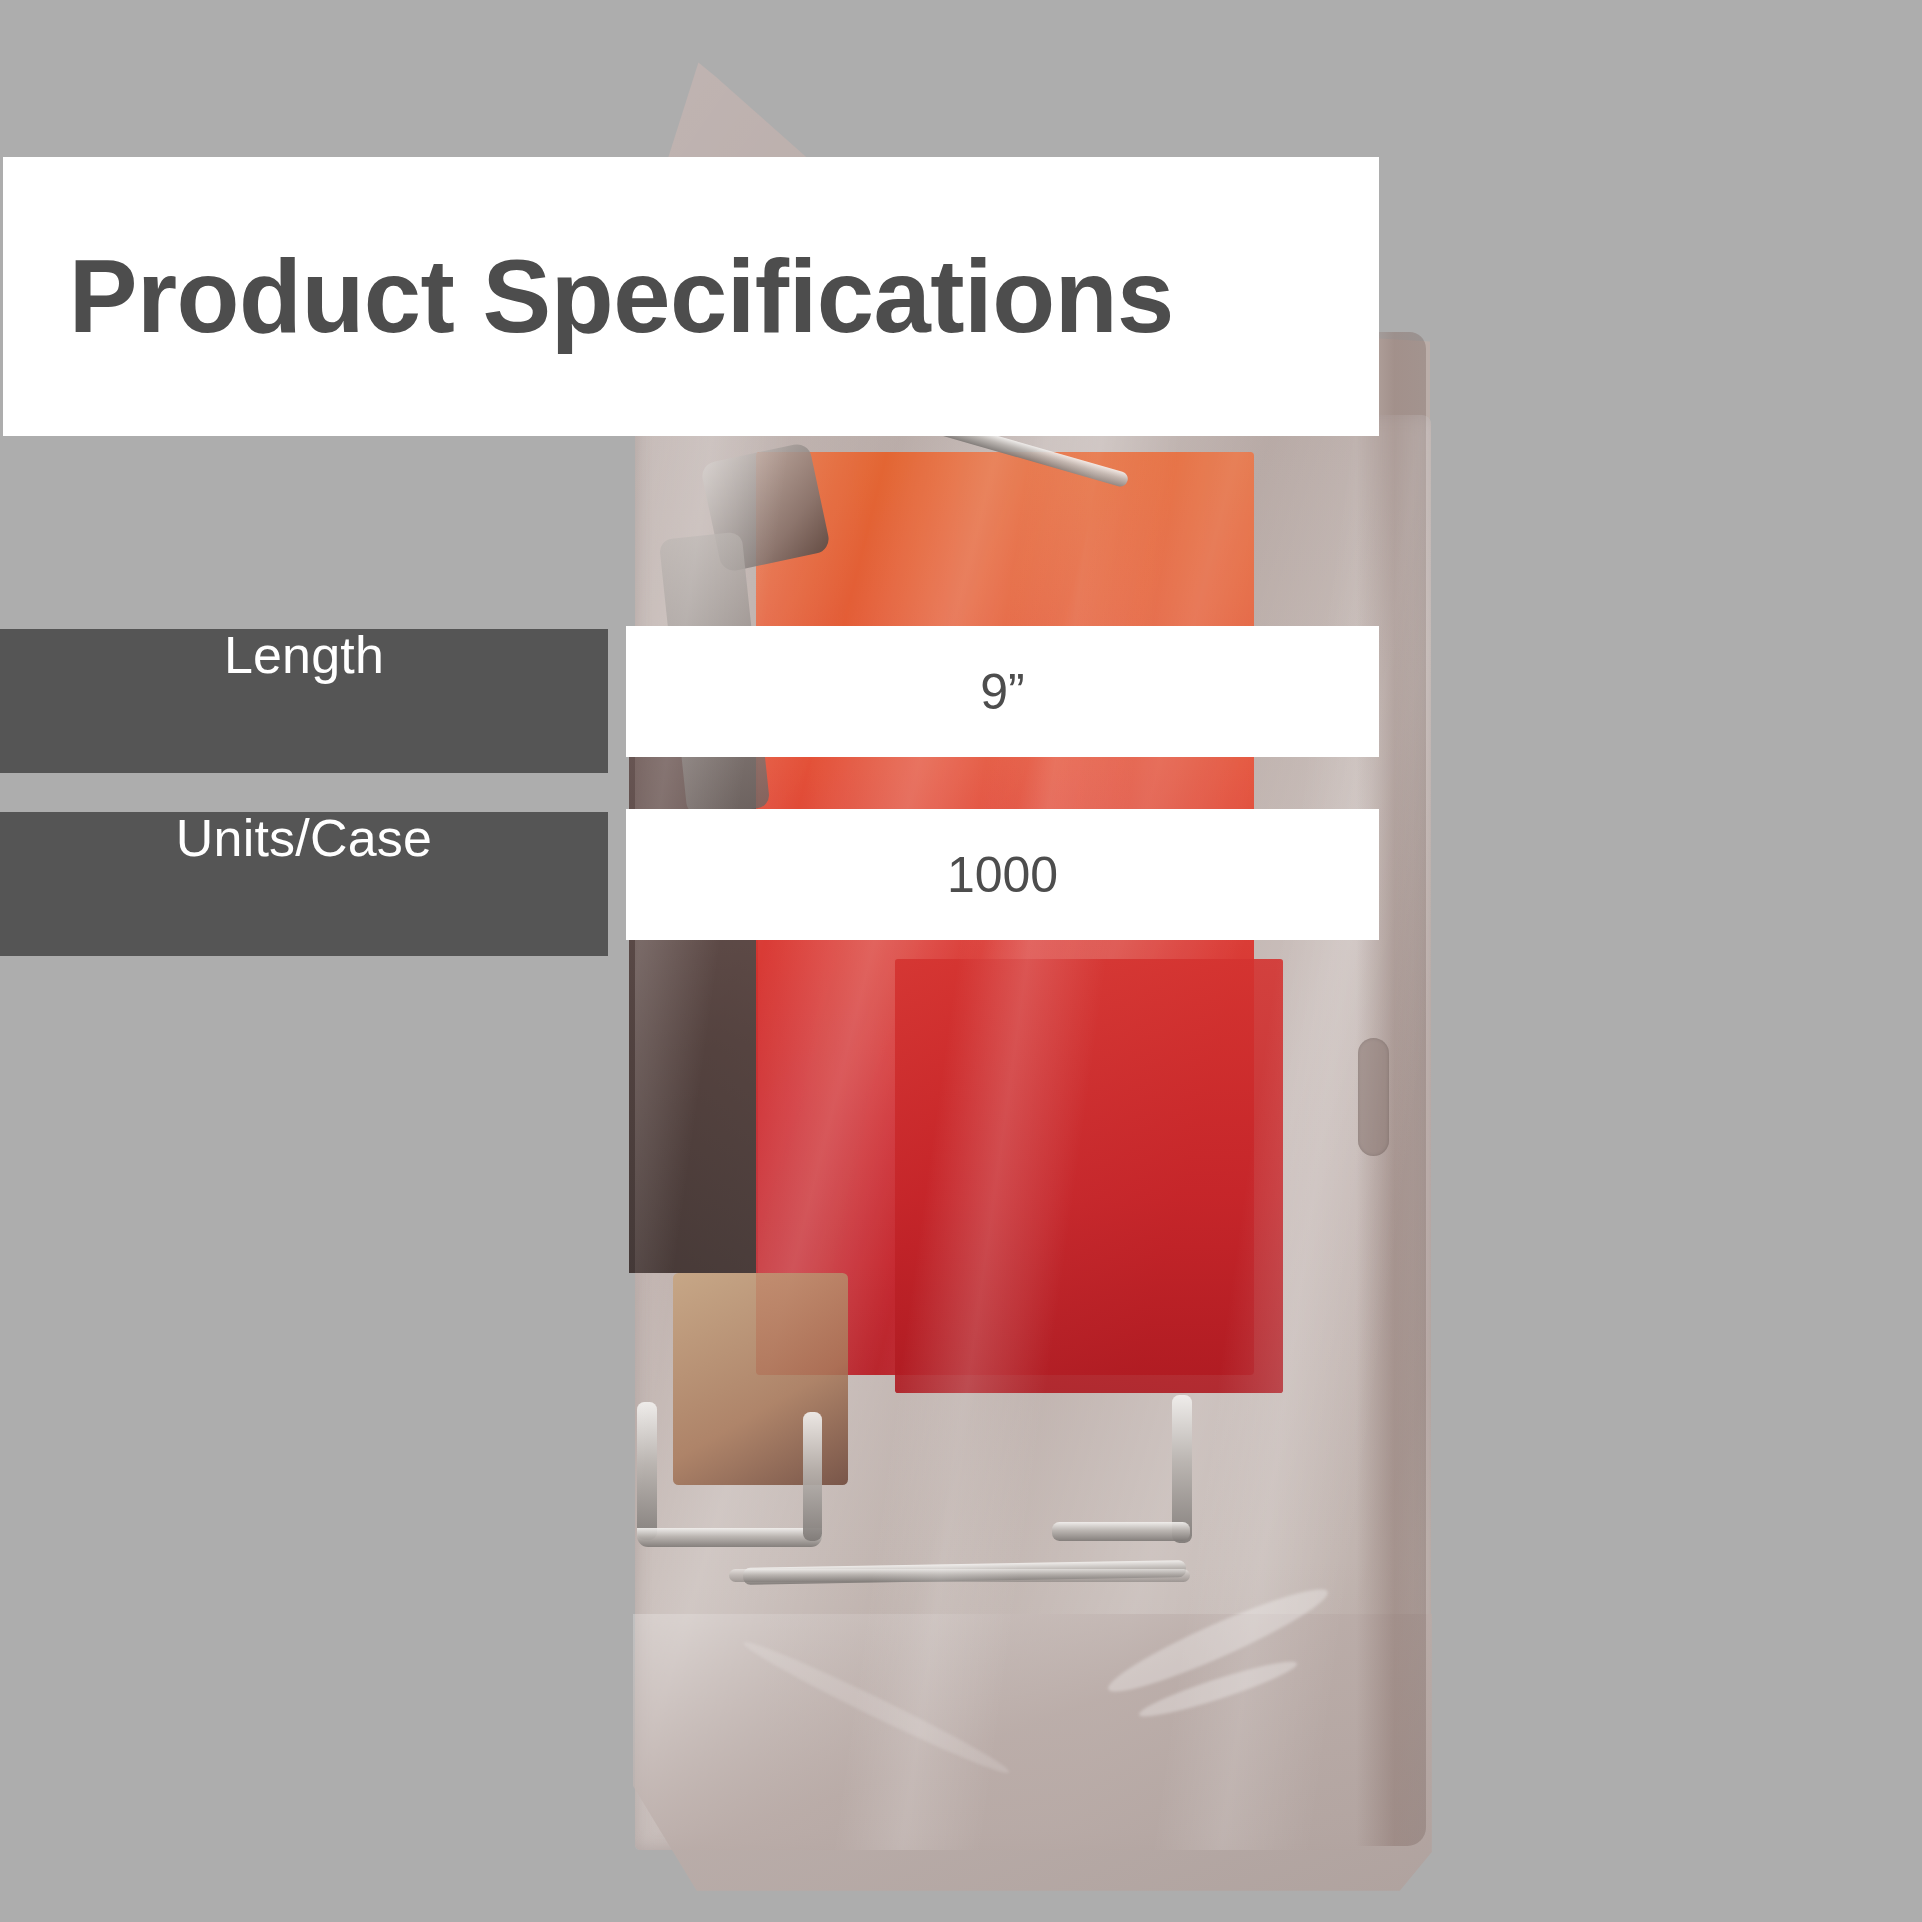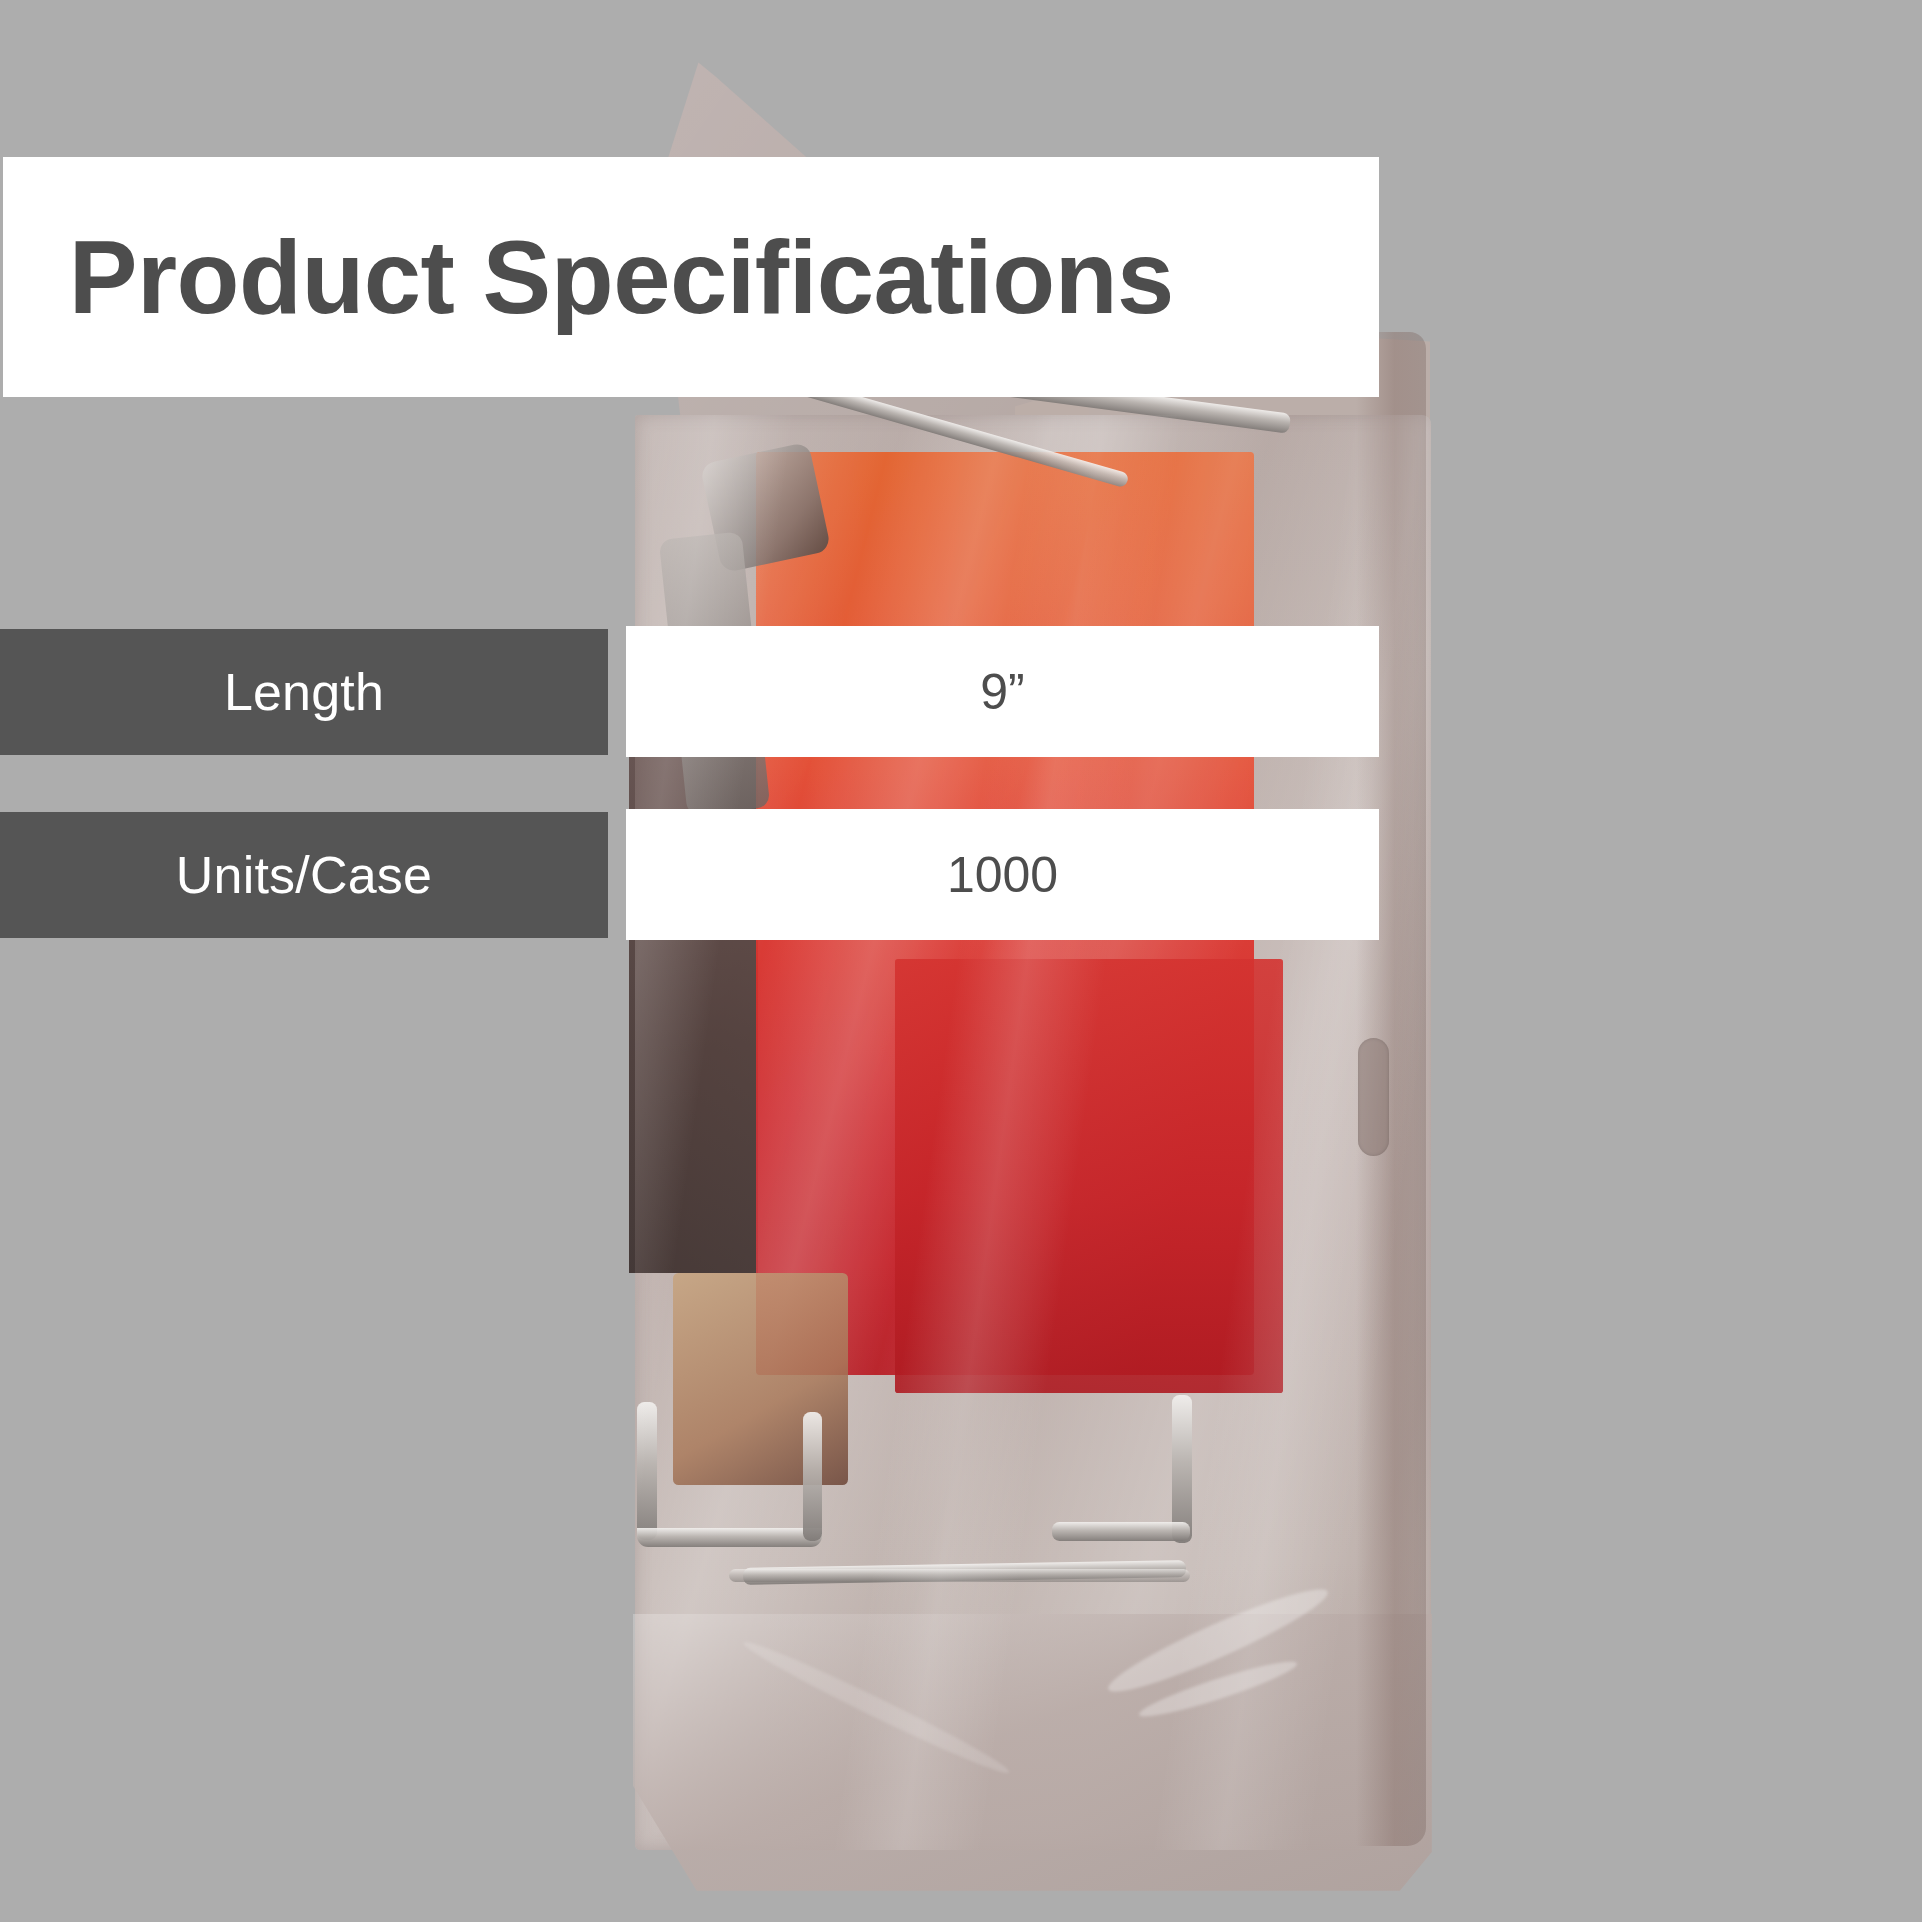--- a/index.html
+++ b/index.html
@@ -203,21 +203,21 @@
     pointer-events: none;
     border-radius: 2.8px 9.2px 13px 5.5px;
   }
 
   
   #title-banner {
     position: absolute;
     left: 2.8px;
     top: 157px;
     width: 1376px;
-    height: 240px;
+    height: 279px;
     background: #ffffff;
     display: flex;
     align-items: center;
   }
   #title-text {
     font-size: 103px;
     font-weight: 700;
     color: #4d4d4d;
     letter-spacing: -0.5px;
     padding-left: 66px;
@@ -234,24 +234,23 @@
   }
   .spec-row {
     position: relative;
     height: 183px;
   }
   .spec-label {
     position: absolute;
     left: 0;
     top: 0;
     width: 608px;
-    height: 126px;
+    height: 144px;
     background: #555555;
     display: flex;
-    align-items: center;
     justify-content: center;
     box-sizing: border-box;
   }
   .spec-label span {
     color: #ffffff;
     font-size: 52px;
     font-weight: 400;
     letter-spacing: 0.2px;
     line-height: 1;
   }

